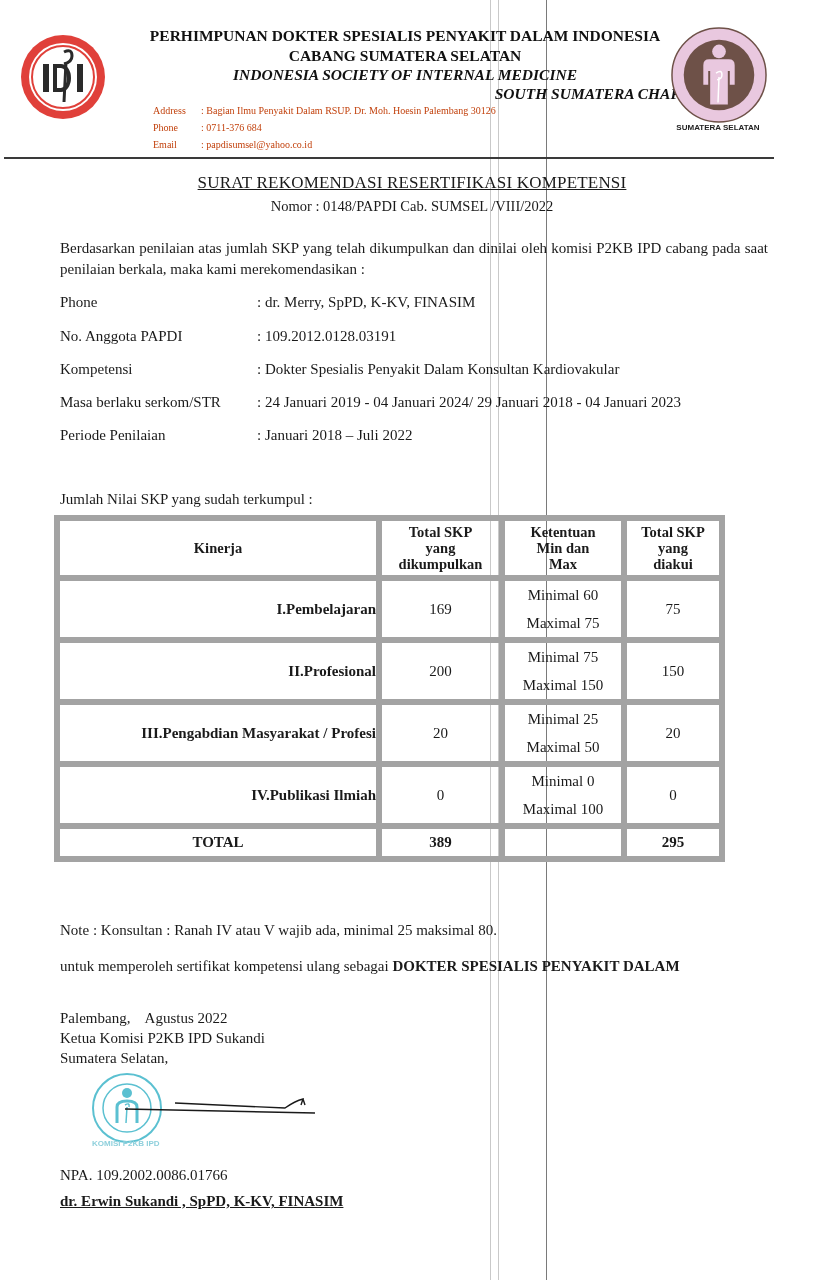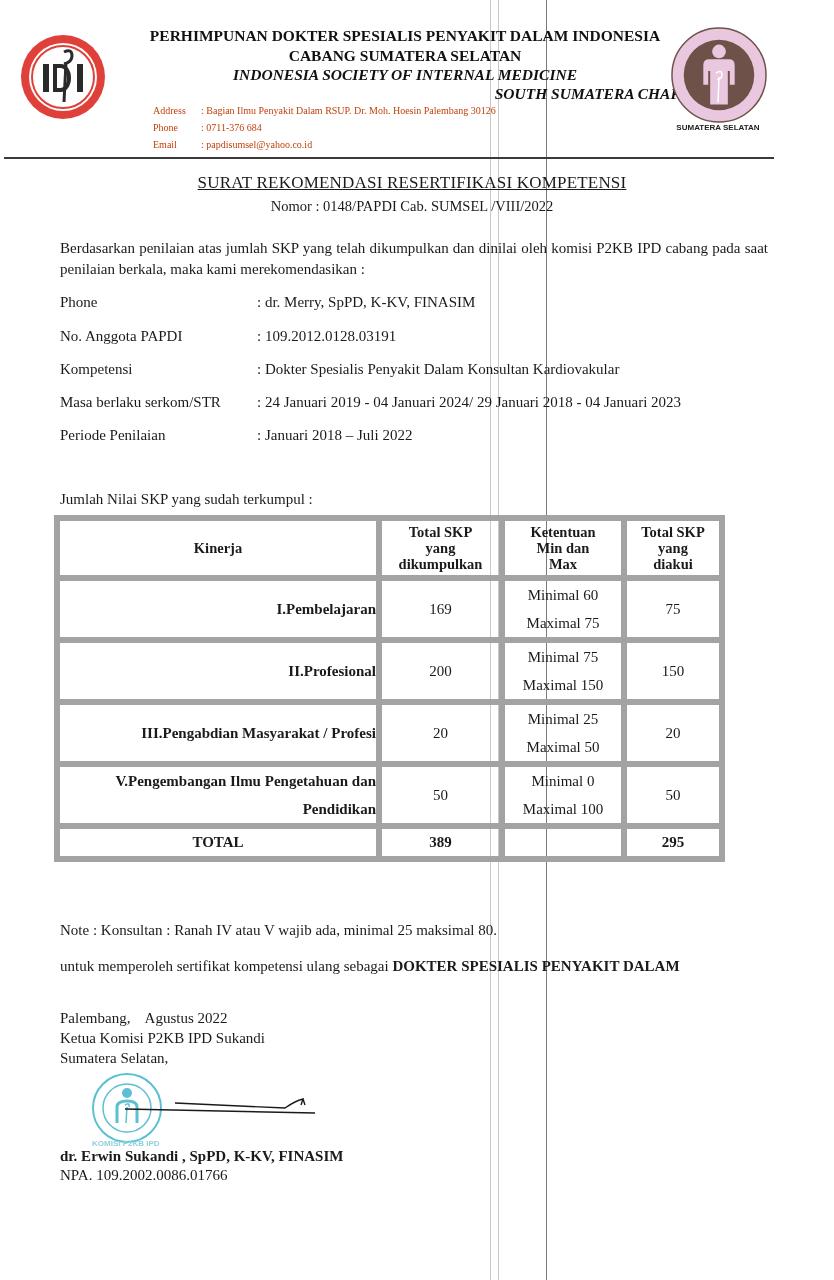--- a/index.html
+++ b/index.html
@@ -47,21 +47,21 @@
   .kin .num { display: inline-block; width: 32px; }
   .center { text-align: center; }
   .minmax { line-height: 28px; text-align: center; }
   .total-row td { font-weight: bold; text-align: center; height: 27px; }
 
   .note { left: 60px; top: 922px; font-size: 15px; }
   .untuk { left: 60px; top: 958px; font-size: 15px; }
   .untuk b { font-size: 15px; }
 
   .sig { left: 60px; font-size: 15px; }
-  .signame { left: 60px; top: 1148px; font-size: 15px; font-weight: bold; }
+  .signame { left: 60px; top: 1193px; font-size: 15px; font-weight: bold; text-decoration: underline; }
   .npa { left: 60px; top: 1167px; font-size: 15px; }
   .stamp { left: 90px; top: 1071px; width: 74px; height: 74px; opacity: 0.85; }
   .signature { left: 125px; top: 1093px; width: 200px; height: 24px; }
 </style>
 </head>
 <body>
 
 <div class="scanline" style="left:490px;"></div>
 <div class="scanline" style="left:498px;"></div>
 <div class="scanline dark" style="left:546px;"></div>
@@ -164,33 +164,30 @@
   <tr style="height:57px;">
     <td class="kin"><span class="num">III.</span><span>Pengabdian Masyarakat / Profesi</span></td>
     <td class="center">20</td>
     <td class="minmax">
           <div>Minimal 25</div>
           <div>Maximal 50</div>
         </td>
     <td class="center">20</td>
   </tr>
 
-
-  <tr style="height:57px;">
-    <td class="kin" style="line-height:28px;">
-      <div><span class="num">V.</span><span>Pengembangan Ilmu Pengetahuan dan</span></div>
-      <div style="padding-left:32px;">Pendidikan</div>
-    </td>
-    <td class="center">50</td>
+  <tr style="height:57px;">
+    <td class="kin"><span class="num">IV.</span><span>Publikasi Ilmiah</span></td>
+    <td class="center">0</td>
     <td class="minmax">
           <div>Minimal 0</div>
           <div>Maximal 100</div>
         </td>
-    <td class="center">50</td>
-  </tr>
+    <td class="center">0</td>
+  </tr>
+
 
   <tr class="total-row">
     <td>TOTAL</td>
     <td>389</td>
     <td></td>
     <td>295</td>
   </tr>
 </tbody>
   </table>
 

